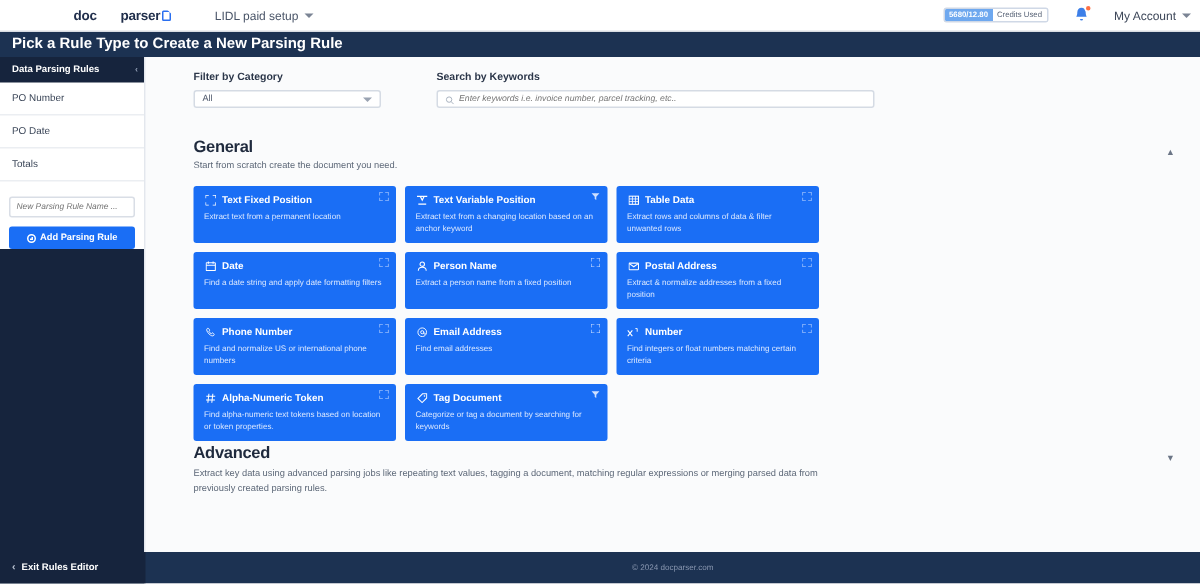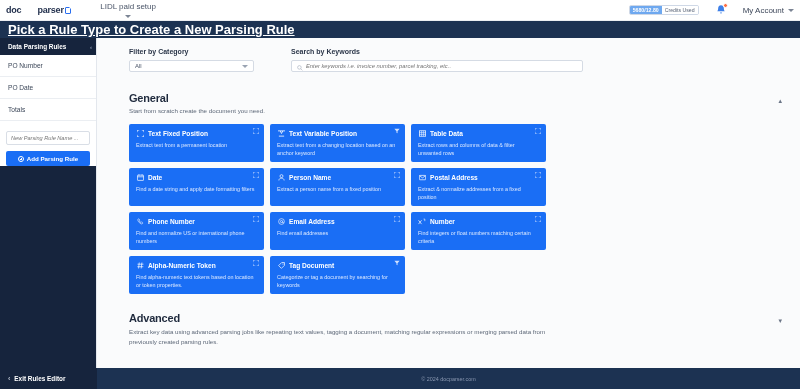--- a/index.html
+++ b/index.html
@@ -11,33 +11,33 @@
   #app { position: relative; width: 800px; height: 389px; background: #fafbfc; }
 
   
   .topbar {
     height: 21px; background: #ffffff;
     display: flex; align-items: center;
     padding: 0 6px; border-bottom: 1px solid #eceef1;
     position: relative; z-index: 5;
   }
   .logo { font-size: 9px; font-weight: 700; color: #16243d; letter-spacing: -.2px; display:flex; align-items:center; }
-  .logo .doc { color: #1f2d4a; }
+  .logo .doc { color: #1f2d4a; margin-left: 43px; }
   .logo .parser { color: #1f2d4a; margin-left: 16px; }
   .logo-mark {
     display:inline-block; width: 6px; height: 7px; margin-left: 1.5px;
     border: 1.2px solid #2a6ff0; border-radius: 1px; position: relative;
   }
   .logo-mark:after{
     content:""; position:absolute; right:-1.2px; top:-1.2px;
     border-left:3px solid transparent; border-top:3px solid #ffffff;
   }
   .doc-select {
     margin-left: 29px; font-size: 8px; color: #4a5568;
-    display: flex; align-items: center; gap: 4px; cursor: pointer; flex-direction: column;
+    display: flex; align-items: center; gap: 4px; cursor: pointer;
   }
   .caret-dn {
     width: 0; height: 0; border-left: 3px solid transparent;
     border-right: 3px solid transparent; border-top: 3px solid #7b8494;
   }
   .topbar-right { margin-left: auto; display: flex; align-items: center; gap: 17px; }
   .credits {
     display: flex; align-items: center; border: 1px solid #cfd8e6;
     border-radius: 2px; overflow: hidden; height: 10px;
   }
@@ -55,21 +55,21 @@
     position: absolute; top: -1px; right: -2px; width: 5px; height: 5px;
     background: #ff7043; border-radius: 50%; border: .8px solid #fff;
   }
   .account { font-size: 8px; color: #3d4759; display: flex; align-items: center; gap: 4px; cursor: pointer; }
 
   
   .pagebar {
     height: 17px; background: #1c3252; display: flex; align-items: center;
     padding-left: 8px; position: relative; z-index: 4;
   }
-  .pagebar-title { color: #ffffff; font-size: 13px; font-weight: 700; text-decoration: underline; }
+  .pagebar-title { color: #ffffff; font-size: 10px; font-weight: 700; }
 
   
   .body-wrap { display: flex; height: 351px; }
 
   
   .sidebar {
     width: 97px; background: #ffffff; border-right: 1px solid #e3e7ed;
     display: flex; flex-direction: column; flex: 0 0 97px;
     position: relative; z-index: 3;
   }
@@ -148,21 +148,21 @@
   .card-head { display: flex; align-items: center; gap: 4px; }
   .card-title { color: #ffffff; font-size: 6.6px; font-weight: 700; }
   .card-desc { color: #dbe8ff; font-size: 5.4px; line-height: 1.55; margin-top: 3px; }
   .card-ico { width: 8px; height: 8px; flex: 0 0 8px; display: flex; align-items: center; justify-content: center; }
   .card-corner {
     position: absolute; top: 4px; right: 5px; width: 7px; height: 7px;
     display: flex; align-items: center; justify-content: center;
   }
   .card-empty { background: transparent; }
 
-  .advanced { margin-top: 18px; position: relative; }
+  .advanced { margin-top: 2px; position: relative; }
   .adv-desc {
     font-size: 6.2px; color: #5d6878; line-height: 1.55;
     margin-top: 3px; width: 430px;
   }
 
   
   .footer {
     position: absolute; bottom: 0; left: 0; right: 0; height: 21px;
     background: #1c3252; display: flex; align-items: center; z-index: 6;
   }

